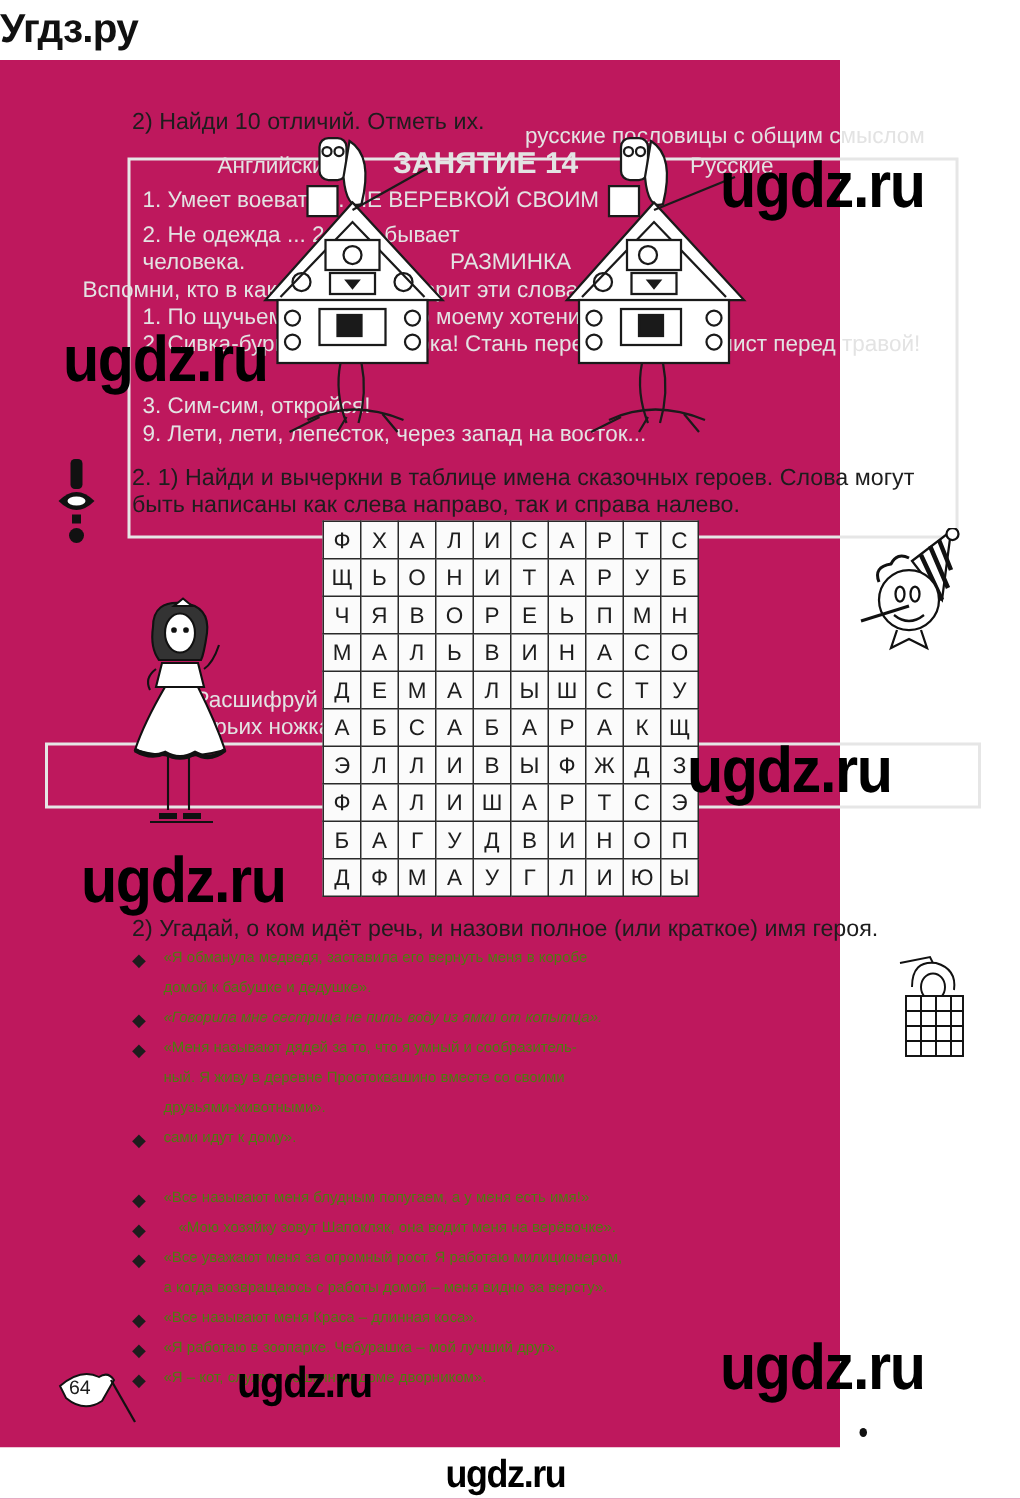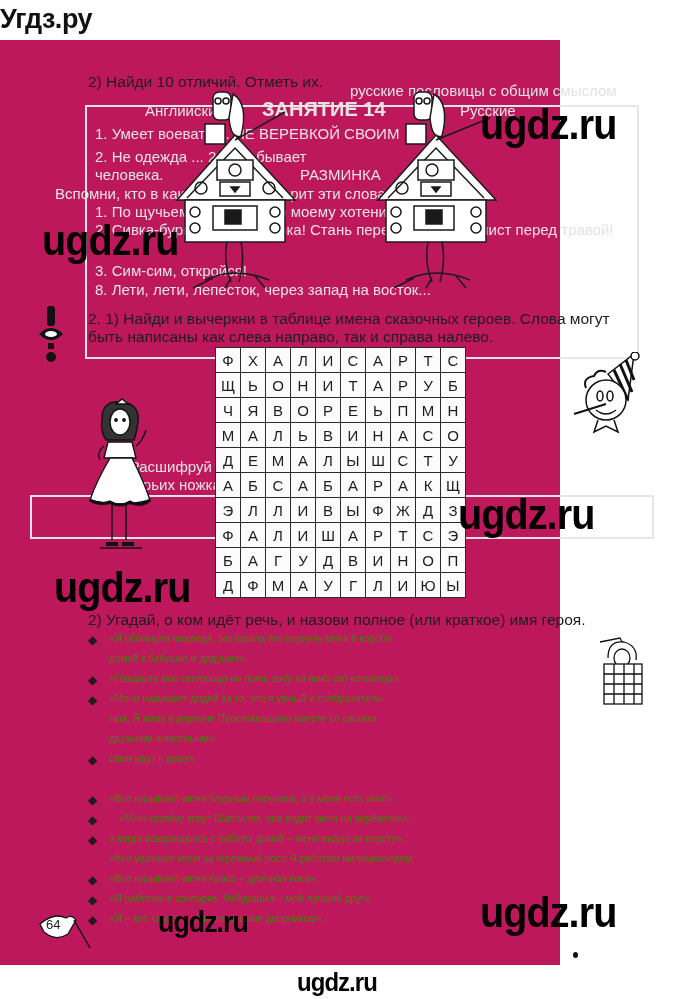--- a/index.html
+++ b/index.html
@@ -77,21 +77,21 @@
   <div class="ghost" style="left:145px;top:62px;">Английские</div>
   <div class="ghost" style="left:460px;top:62px;">Русские</div>
   <div class="ghost" style="left:95px;top:85px;">1. Умеет воевать ... НЕ ВЕРЕВКОЙ СВОИМ</div>
   <div class="ghost" style="left:95px;top:108px;">2. Не одежда ...      2. И ... бывает</div>
   <div class="ghost" style="left:95px;top:126px;">человека.</div>
   <div class="ghost" style="left:300px;top:126px;">РАЗМИНКА</div>
   <div class="ghost" style="left:55px;top:145px;">Вспомни, кто в каких сказках говорит эти слова</div>
   <div class="ghost" style="left:95px;top:163px;">1. По щучьему велению, по моему хотению ...</div>
   <div class="ghost" style="left:95px;top:181px;">2. Сивка-бурка, вещая каурка! Стань передо мной, как лист перед травой!</div>
   <div class="ghost" style="left:95px;top:222px;">3. Сим-сим, откройся!</div>
-  <div class="ghost" style="left:95px;top:241px;">8. Лети, лети, лепесток, через запад на восток...</div>
+  <div class="ghost" style="left:95px;top:241px;">9. Лети, лети, лепесток, через запад на восток...</div>
   <div class="ghost" style="left:108px;top:418px;">1). Расшифруй</div>
   <div class="ghost" style="left:108px;top:436px;">на курьих ножках</div>
   <div class="ghost-box" style="left:30px;top:455px;width:620px;height:40px;"></div>
 </div>
 
 <div class="text" style="left:88px;top:72px;">2) Найди 10 отличий. Отметь их.</div>
 
 <svg class="illustration" style="left:165px;top:90px;" width="140" height="200" viewBox="0 0 140 200">
   <g fill="none" stroke="#1a1a1a" stroke-width="1.5">
     <rect x="48" y="2" width="18" height="28" rx="6" fill="#fff"></rect>
@@ -341,22 +341,22 @@
 </div>
 
 <div class="bullet" style="top:793px;">◆</div>
 <div class="quote wide" style="top:789px;">«Все называют меня блудным попугаем, а у меня есть имя!»</div>
 
 <div class="bullet" style="top:813px;">◆</div>
 <div class="quote wide" style="top:809px;margin-left:10px;">«Мою хозяйку зовут Шапокляк, она водит меня на верёвочке».</div>
 
 <div class="bullet" style="top:833px;">◆</div>
 <div class="quote wide" style="top:829px;">
+  <div>«Все уважают меня за огромный рост. Я работаю милиционером,</div>
   <div>а когда возвращаюсь с работы домой – меня видно за версту».</div>
-  <div>«Все уважают меня за огромный рост. Я работаю милиционером,</div>
 </div>
 
 <div class="bullet" style="top:873px;">◆</div>
 <div class="quote wide" style="top:869px;">«Все называют меня Краса – длинная коса».</div>
 
 <div class="bullet" style="top:893px;">◆</div>
 <div class="quote wide" style="top:889px;">«Я работаю в зоопарке. Чебурашка – мой лучший друг».</div>
 
 <div class="bullet" style="top:913px;">◆</div>
 <div class="quote wide" style="top:909px;">«Я – кот, служу в кошкином доме дворником».</div>

